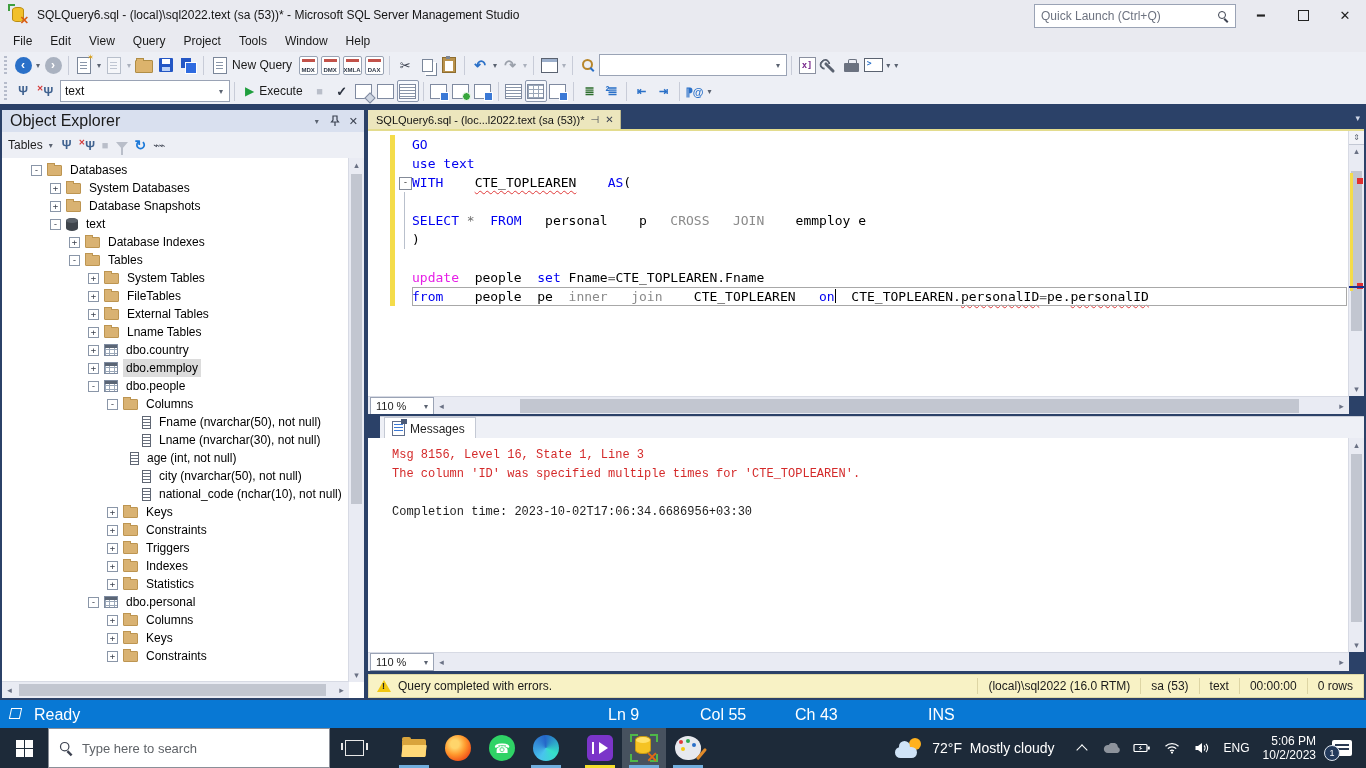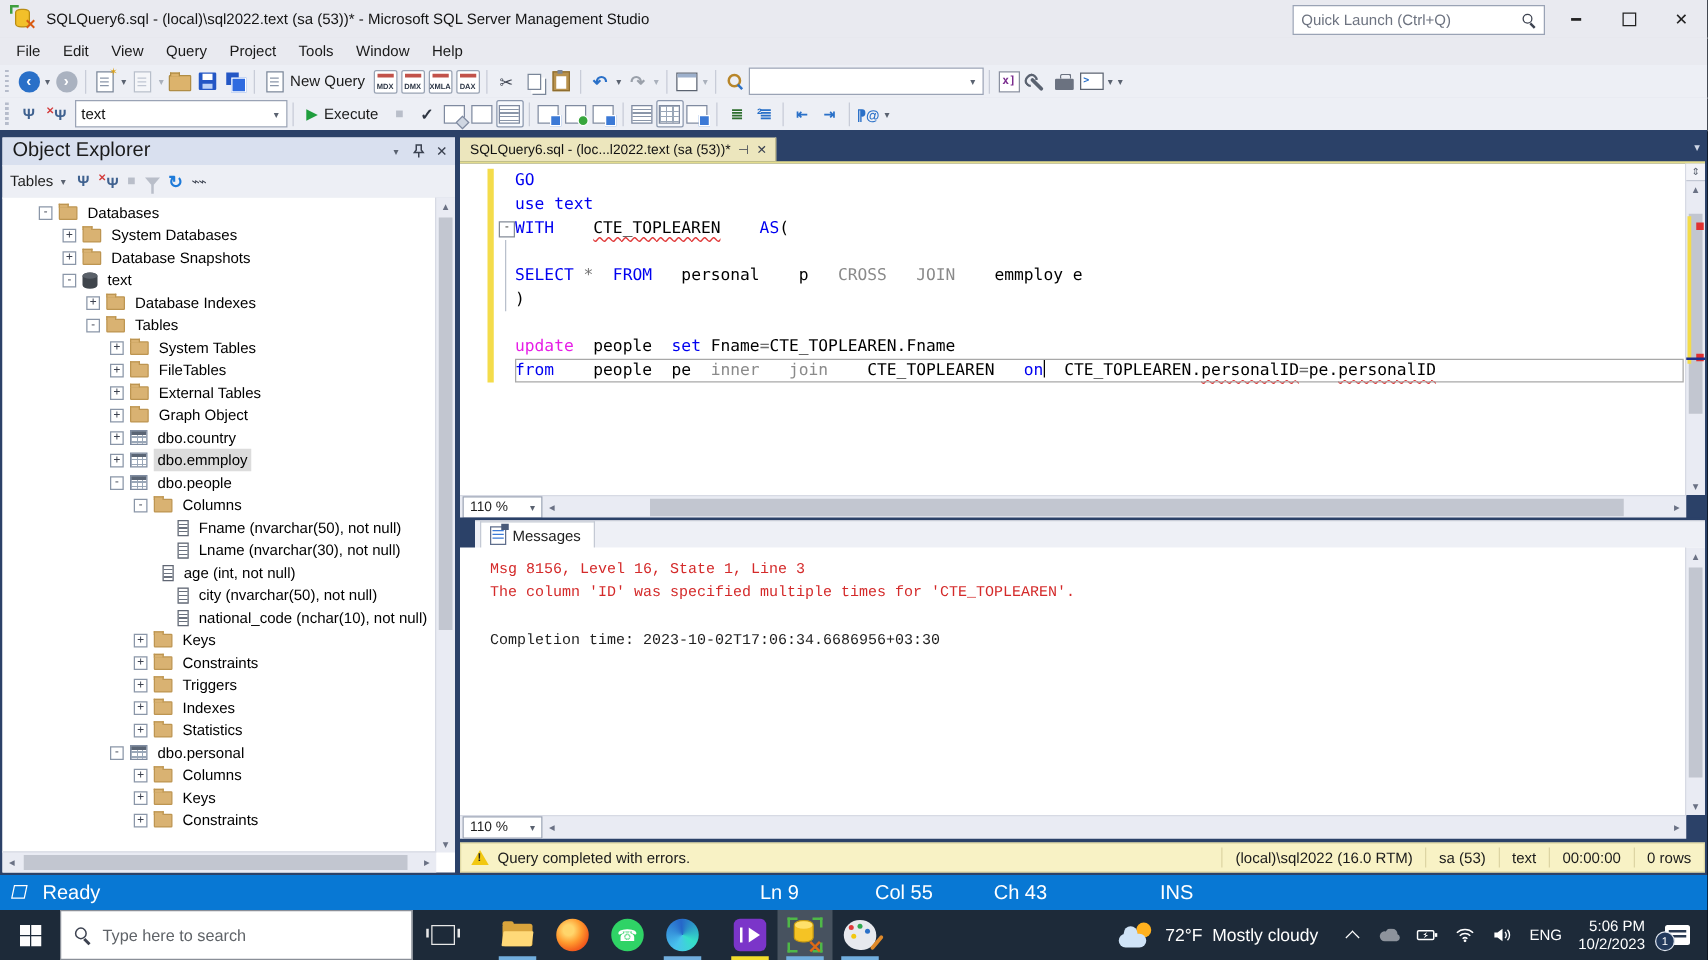--- a/index.html
+++ b/index.html
@@ -500,21 +500,21 @@
           <span class="tlabel">FileTables</span>
         </div>
         <div class="tree-item" style="padding-left: 86px;">
           <span class="exp plus">+</span>
           <span class="ic folder"></span>
           <span class="tlabel">External Tables</span>
         </div>
         <div class="tree-item" style="padding-left: 86px;">
           <span class="exp plus">+</span>
           <span class="ic folder"></span>
-          <span class="tlabel">Graph Object</span>
+          <span class="tlabel">Lname Tables</span>
         </div>
         <div class="tree-item" style="padding-left: 86px;">
           <span class="exp plus">+</span>
           <span class="ic table"></span>
           <span class="tlabel">dbo.country</span>
         </div>
         <div class="tree-item sel" style="padding-left: 86px;">
           <span class="exp plus">+</span>
           <span class="ic table"></span>
           <span class="tlabel">dbo.emmploy</span>

